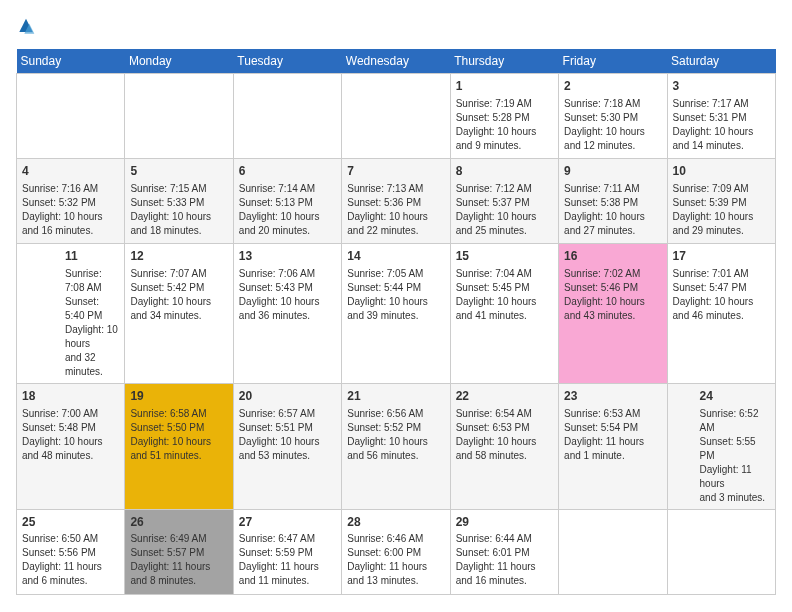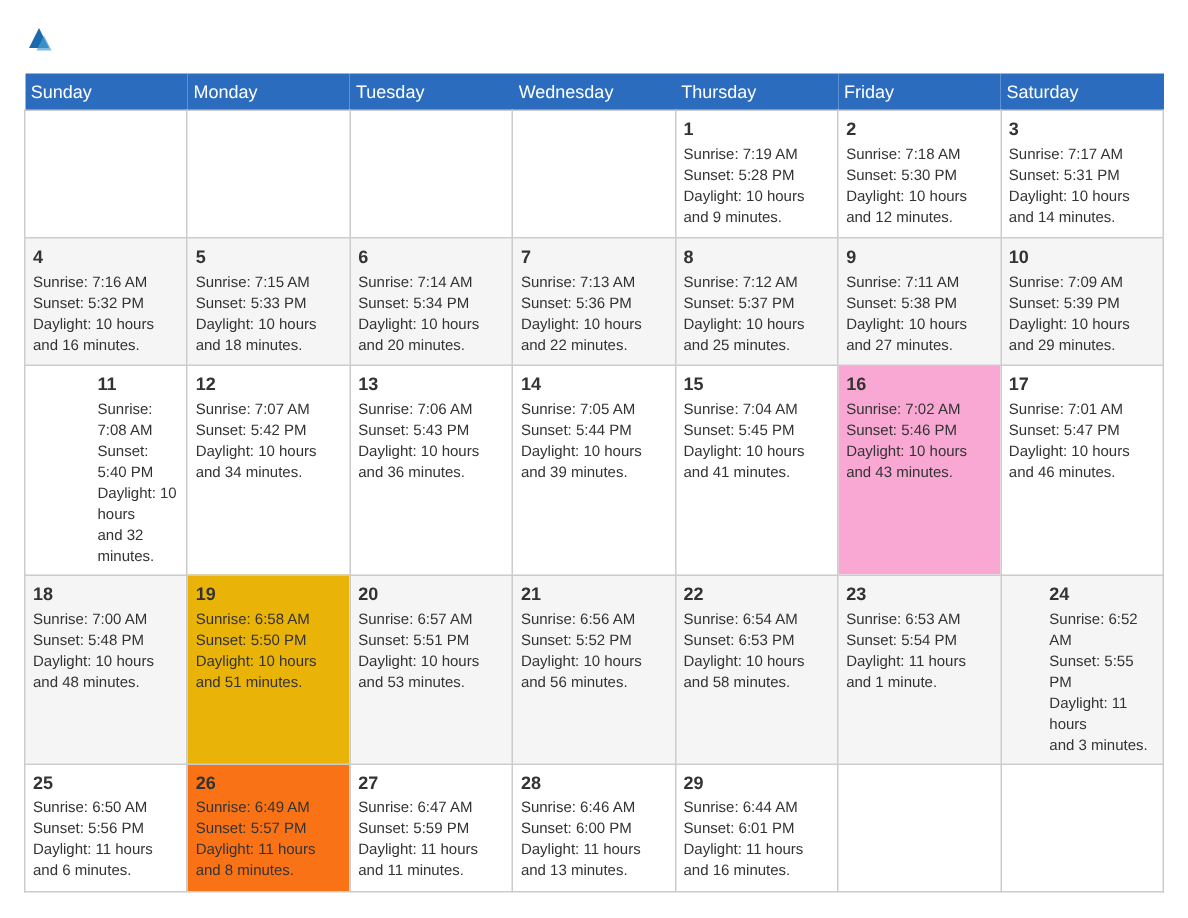--- a/index.html
+++ b/index.html
@@ -160,21 +160,21 @@
         <td style="background-color: rgb(245, 245, 245);">
           <span class="date-num">5</span>
           <div>Sunrise: 7:15 AM</div>
           <div>Sunset: 5:33 PM</div>
           <div>Daylight: 10 hours</div>
           <div>and 18 minutes.</div>
         </td>
         <td style="background-color: rgb(245, 245, 245);">
           <span class="date-num">6</span>
           <div>Sunrise: 7:14 AM</div>
-          <div>Sunset: 5:34 PM</div>
+          <div>Sunset: 5:13 PM</div>
           <div>Daylight: 10 hours</div>
           <div>and 20 minutes.</div>
         </td>
         <td style="background-color: rgb(245, 245, 245);">
           <span class="date-num">7</span>
           <div>Sunrise: 7:13 AM</div>
           <div>Sunset: 5:36 PM</div>
           <div>Daylight: 10 hours</div>
           <div>and 22 minutes.</div>
         </td>
@@ -303,21 +303,21 @@
         </td>
       </tr>
       <tr>
         <td style="background-color: rgb(255, 255, 255); margin-left: 31px;">
           <span class="date-num">25</span>
           <div>Sunrise: 6:50 AM</div>
           <div>Sunset: 5:56 PM</div>
           <div>Daylight: 11 hours</div>
           <div>and 6 minutes.</div>
         </td>
-        <td style="background-color: #f97316;">
+        <td style="background-color: #a3a3a3;">
           <span class="date-num">26</span>
           <div>Sunrise: 6:49 AM</div>
           <div>Sunset: 5:57 PM</div>
           <div>Daylight: 11 hours</div>
           <div>and 8 minutes.</div>
         </td>
         <td style="background-color: rgb(255, 255, 255);">
           <span class="date-num">27</span>
           <div>Sunrise: 6:47 AM</div>
           <div>Sunset: 5:59 PM</div>

